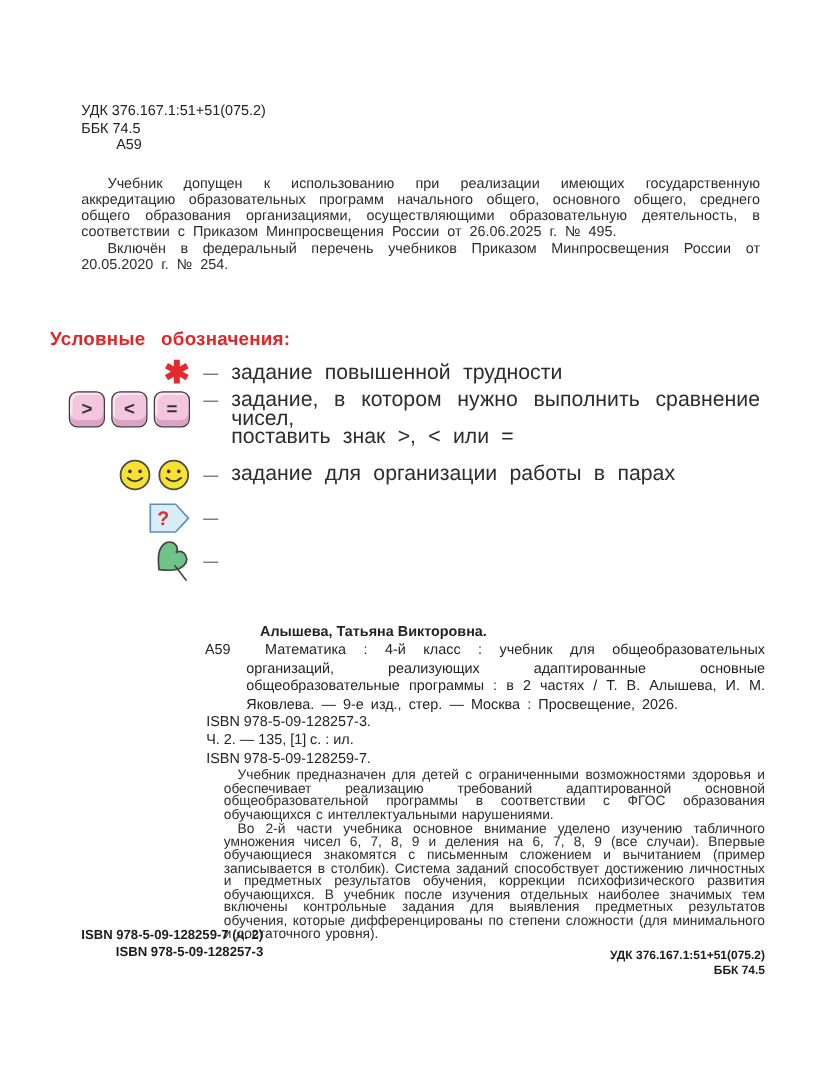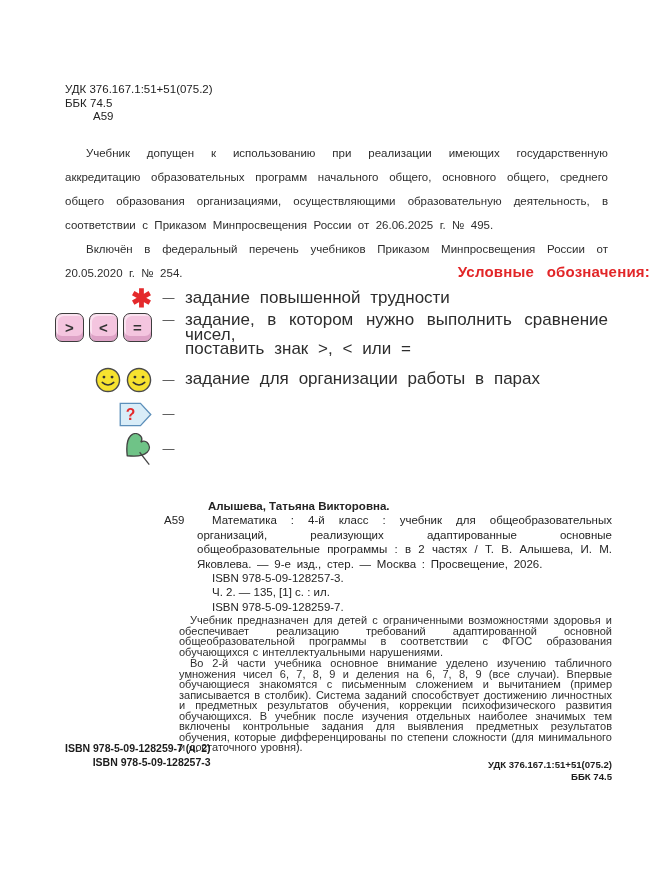--- a/index.html
+++ b/index.html
@@ -4,45 +4,45 @@
 <style>
   html,body{margin:0;padding:0;background:#ffffff;}
   #page{
     position:relative;width:650px;height:869px;background:#ffffff;
     font-family:"Liberation Sans", sans-serif;color:#2e2e2e;overflow:hidden;text-decoration:underline;
   }
   
   .top-codes{position:absolute;left:65px;top:83px;font-size:11.5px;line-height:13.5px;color:#222;}
   .top-codes .indent{padding-left:28px;}
   
-  .intro{position:absolute;left:65px;top:141px;width:543px;font-size:11.5px;line-height:24px;
+  .intro{position:absolute;left:65px;top:141px;width:543px;font-size:11.5px;line-height:13px;
          text-align:justify;word-spacing:.28em;color:#2d2d2d;}
   .intro p{margin:0;text-indent:21px;}
   
-  .legend-title{position:absolute;left:40px;top:263px;width:610px;text-align:right;
+  .legend-title{position:absolute;left:40px;top:263px;width:610px;text-align:left;
     font-size:15px;font-weight:bold;color:#e22628;word-spacing:.55em;letter-spacing:.2px;}
   .legend{position:absolute;left:60px;top:289px;width:548px;}
   .legend-row{display:flex;align-items:center;margin-bottom:6px;}
   .legend-row.top{align-items:flex-start;}
   .icon-cell{width:92px;display:flex;justify-content:flex-end;align-items:center;gap:5px;flex:none;}
   .dash-cell{width:33px;flex:none;text-align:center;color:#4a4a4a;font-size:12px;}
   .txt-cell{flex:1;font-size:17px;line-height:14.5px;word-spacing:.3em;color:#2d2d2d;}
   .just{text-align:justify;text-align-last:justify;display:block;}
   .asterisk{color:#e42a2c;font-size:25px;line-height:18px;font-weight:bold;}
   .key{width:27px;height:27px;flex:none;border:1.6px solid #3c3c3c;border-radius:7px;
        background:#f4c5df;box-shadow:inset 0 -5px 0 rgba(196,120,168,.45), inset 2px 2px 0 rgba(255,255,255,.5);
        display:flex;align-items:center;justify-content:center;
        font-size:15px;font-weight:bold;color:#333;}
   .mb-r1{margin-bottom:6px}.mb-r2{margin-bottom:10px}.mb-r3{margin-bottom:9px}.mb-r4{margin-bottom:6px}
   
   .catalog{position:absolute;left:165px;top:499px;width:447px;font-size:11.5px;line-height:14.4px;color:#242424;}
   .cat-author{font-weight:bold;margin-left:43px;}
   .cat-desc{position:relative;margin-left:32px;text-indent:15px;text-align:justify;word-spacing:.22em;}
   .cat-code{position:absolute;left:-33px;top:0;text-indent:0;}
-  .cat-line{margin-left:47px;}
+  .cat-line{}
   .cat-ann{margin-left:14px;font-size:11px;line-height:10.5px;text-align:justify;
            text-indent:11px;word-spacing:.08em;color:#2e2e2e;margin-top:1px;}
   .cat-codes-bottom{margin-top:6px;text-align:right;font-weight:bold;font-size:9.6px;line-height:12.5px;color:#1d1d1d;}
   
   .footer-isbn{position:absolute;left:65px;top:742px;font-weight:bold;font-size:10.5px;line-height:13.5px;color:#1d1d1d;text-align:right;}
   .footer-copy{position:absolute;left:420px;top:740px;font-size:9.3px;line-height:13px;word-spacing:.12em;color:#2e2e2e;}
   .footer-copy .indent{padding-left:12px;}
 </style>
 </head>
 <body>

